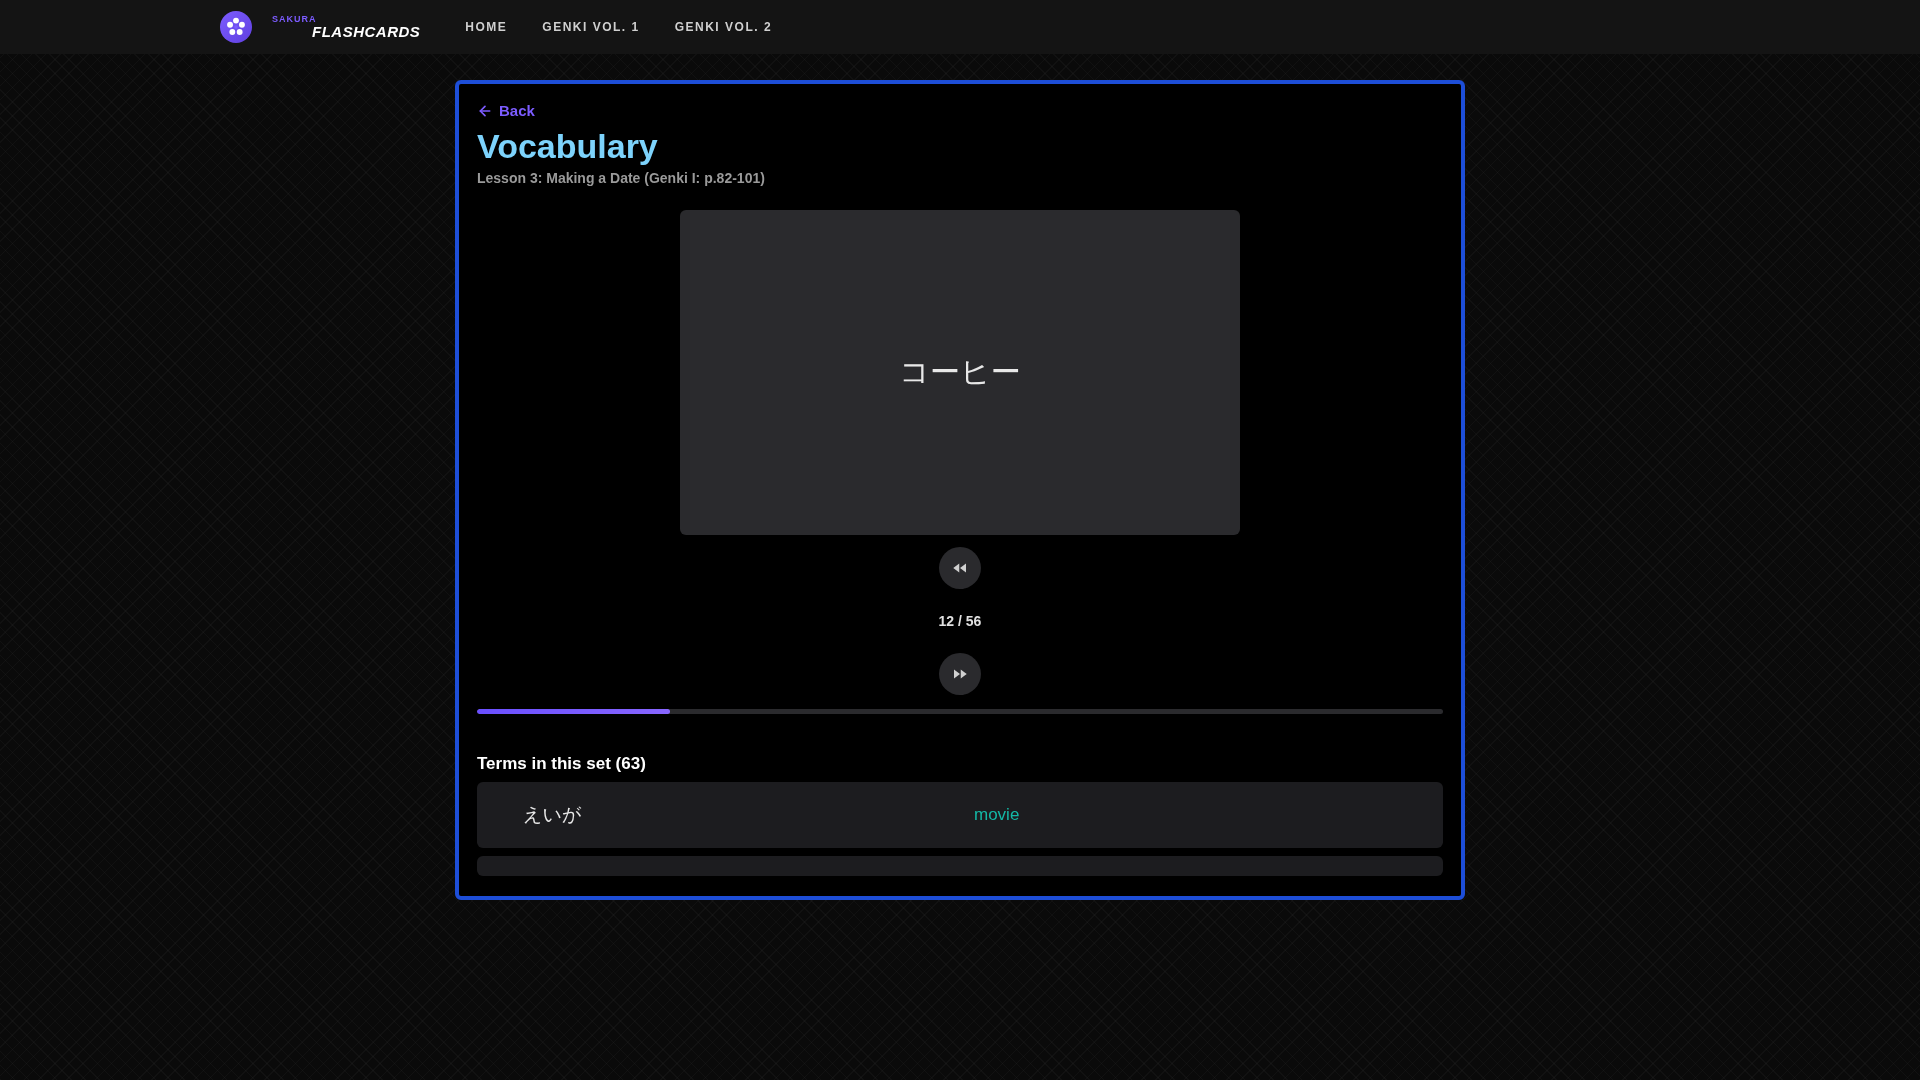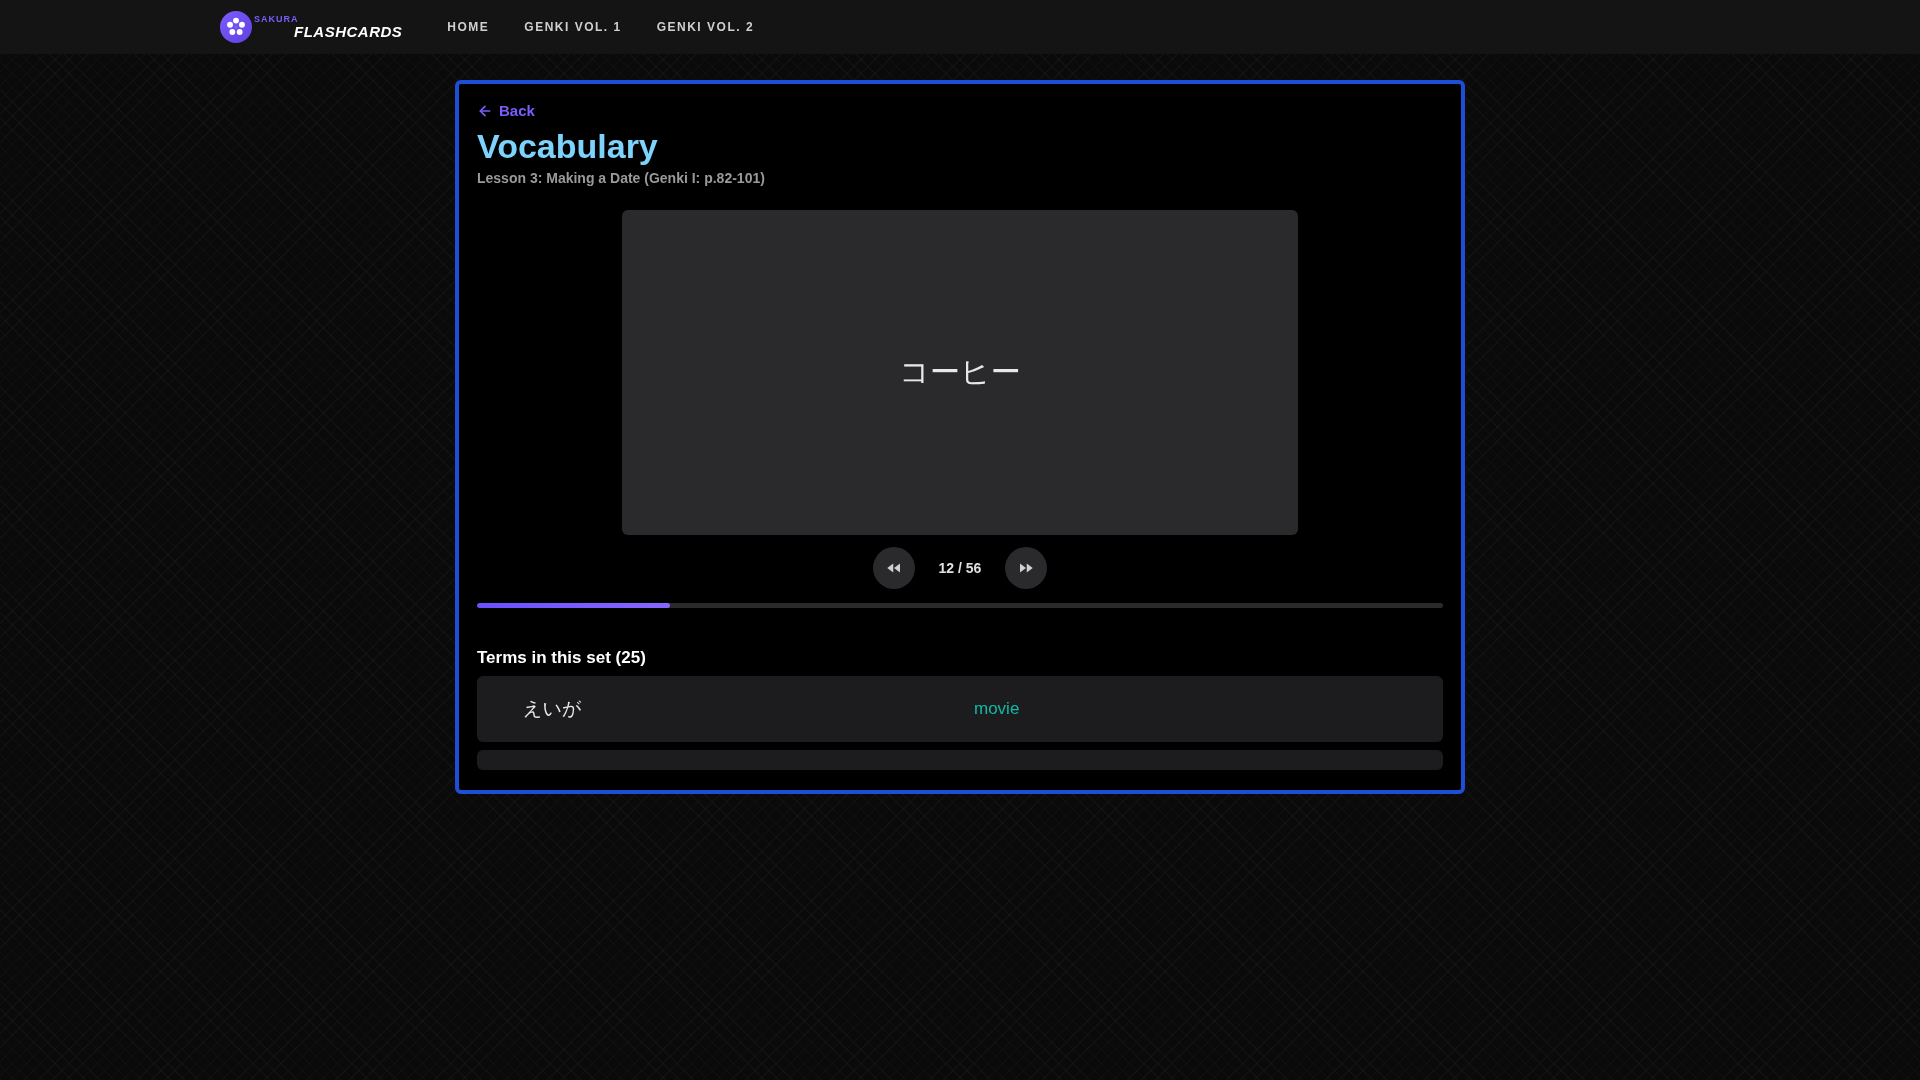--- a/index.html
+++ b/index.html
@@ -26,21 +26,21 @@
   height: 54px;
   display: flex;
   align-items: center;
   padding: 0 220px;
   position: relative;
   z-index: 2;
 }
 .logo-wrap {
   display: flex;
   align-items: center;
-  gap: 2px;
+  gap: 20px;
 }
 .logo-icon {
   width: 32px;
   height: 32px;
   background: linear-gradient(135deg, #7c5cff, #6040e0);
   border-radius: 50%;
   display: flex;
   align-items: center;
   justify-content: center;
 }
@@ -98,40 +98,41 @@
   color: #7dd3fc;
   margin-top: 4px;
 }
 .subtitle {
   font-size: 14px;
   color: #9a9a9a;
   font-weight: 600;
   margin-top: 4px;
 }
 .card {
-  width: 676px;
+  width: 560px;
   height: 325px;
   background: #2a2a2d;
   border-radius: 6px;
   margin: 24px auto 0;
   display: flex;
   align-items: center;
   justify-content: center;
 }
 .card-text {
   font-size: 30px;
   color: #e8e8e8;
   font-weight: 400;
 }
 .controls {
   display: flex;
   align-items: center;
   justify-content: center;
   gap: 24px;
   margin-top: 12px;
+  flex-direction: column;
 }
 .ctrl-btn {
   width: 42px;
   height: 42px;
   border-radius: 50%;
   background: #2a2a2d;
   display: flex;
   align-items: center;
   justify-content: center;
   cursor: pointer;
@@ -241,20 +242,20 @@
       <svg viewBox="0 0 24 24">
           <path d="M13 6v12l8-6-8-6zm-1 6L4 6v12l8-6z"></path>
         </svg>
     </div>
   </div>
 
   <div class="progress-track">
     <div class="progress-fill" style="width: 20%;"></div>
   </div>
 
-  <div class="terms-heading">Terms in this set (25)</div>
+  <div class="terms-heading">Terms in this set (63)</div>
 
   <div class="term-row">
     <div class="term-jp">えいが</div>
     <div class="term-en">movie</div>
   </div>
   <div class="term-row partial"></div>
 </div>
 
 </body></html>

